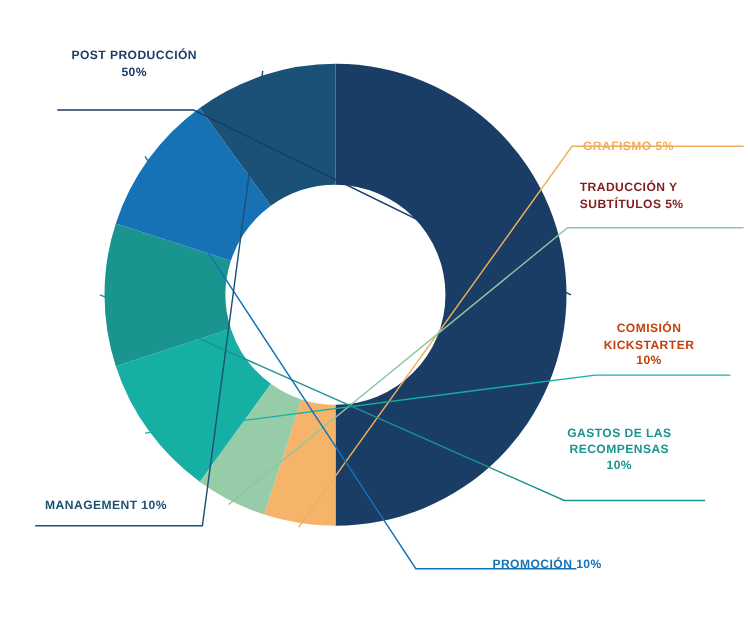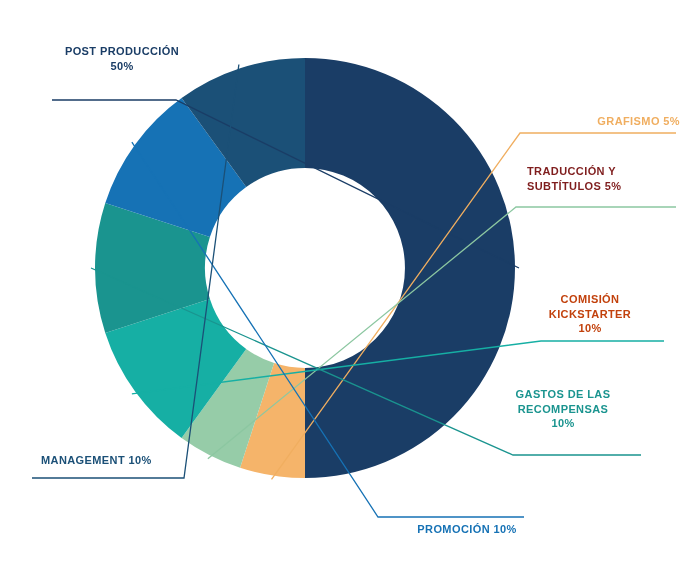--- a/index.html
+++ b/index.html
@@ -27,25 +27,25 @@
   .callout {
     position: absolute;
     font-weight: bold;
     font-size: 11px;
     letter-spacing: 0.4px;
     line-height: 1.32;
     white-space: pre-line;
     text-transform: uppercase;
   }
   .cal-post      { left: 48px;  top: 44px;  width: 148px; text-align: center; }
-  .cal-grafismo  { left: 530px; top: 114px; width: 150px; text-align: right; }
+  .cal-grafismo  { left: 530px; top: 126px; width: 150px; text-align: left; }
   .cal-traduccion{ left: 527px; top: 164px; width: 150px; text-align: left; }
   .cal-comision  { left: 520px; top: 292px; width: 140px; text-align: center; }
   .cal-gastos    { left: 488px; top: 387px; width: 150px; text-align: center; }
-  .cal-promocion { left: 387px; top: 522px; width: 160px; text-align: center; }
+  .cal-promocion { left: 387px; top: 506px; width: 160px; text-align: right; }
   .cal-management{ left: 28px;  top: 453px; width: 170px; text-align: left; }
 </style>
 </head>
 <body>
 
 <div id="stage">
 
   <svg id="donut-svg" viewBox="0 0 680 566">
     <g id="slice-group">
         <path d="M 305 58 A 210 210 0 0 1 305 478 L 305 368 A 100 100 0 0 0 305 168 Z" fill="#1A3D66"></path>

